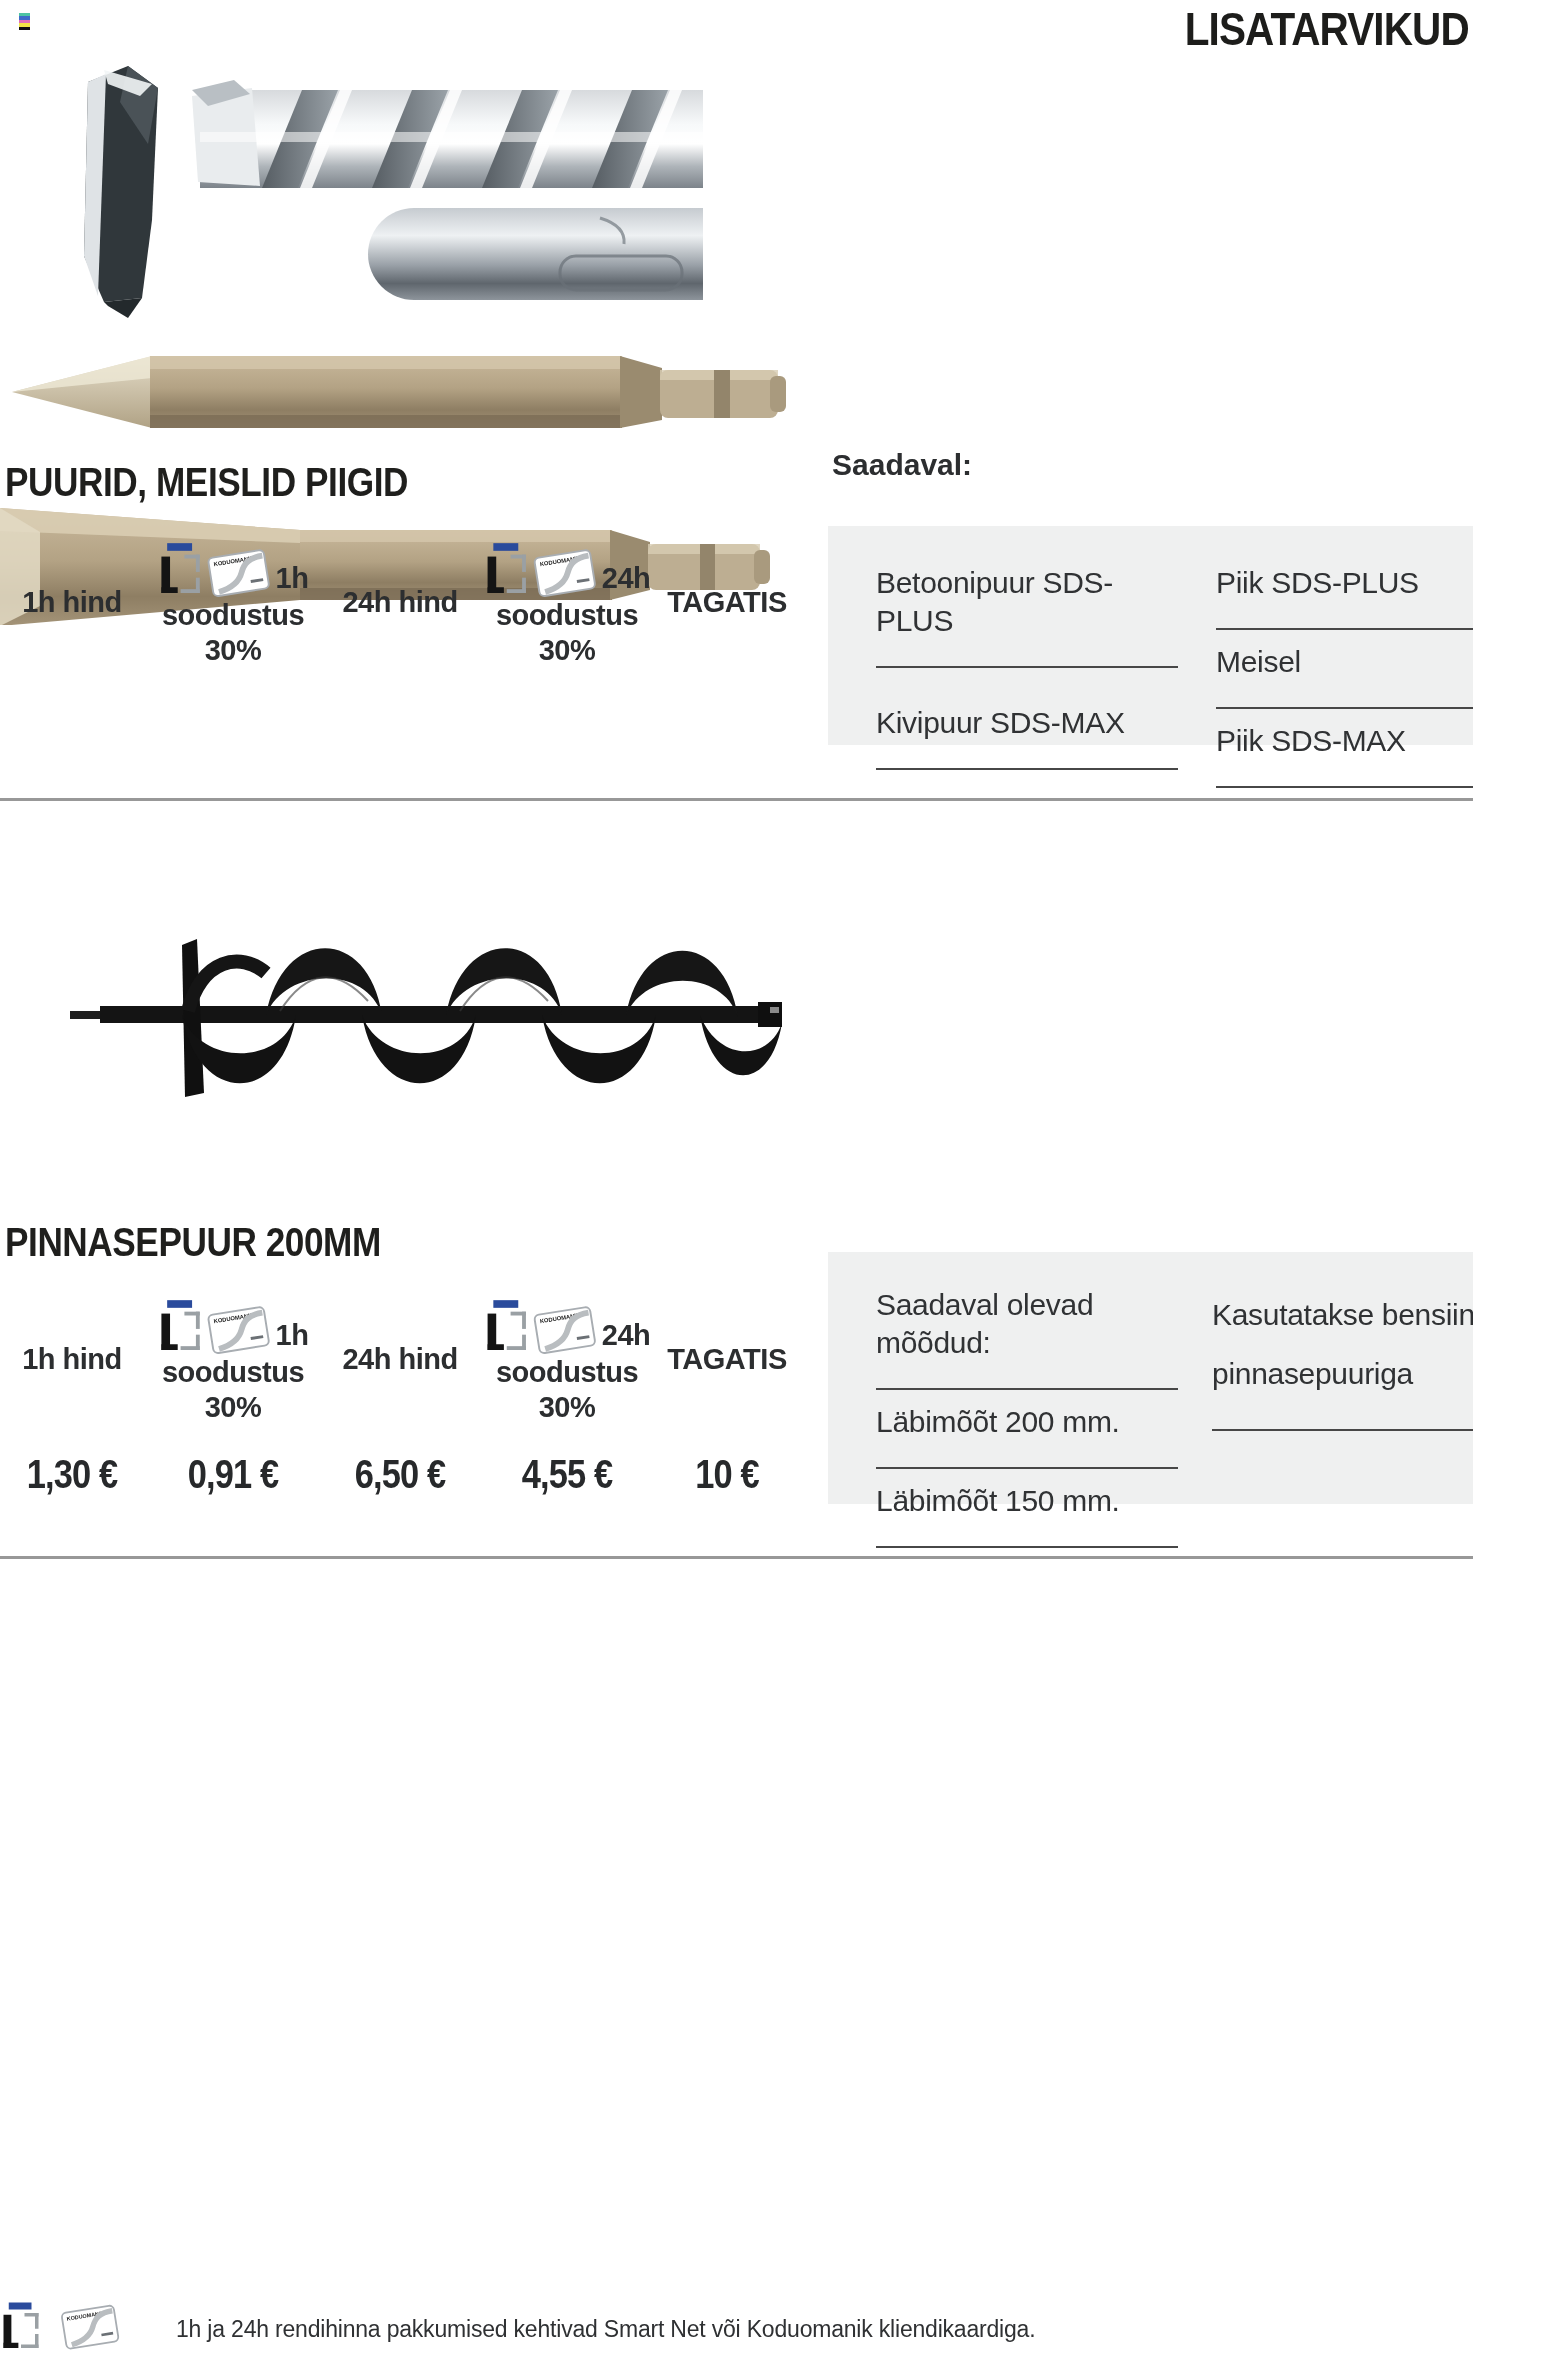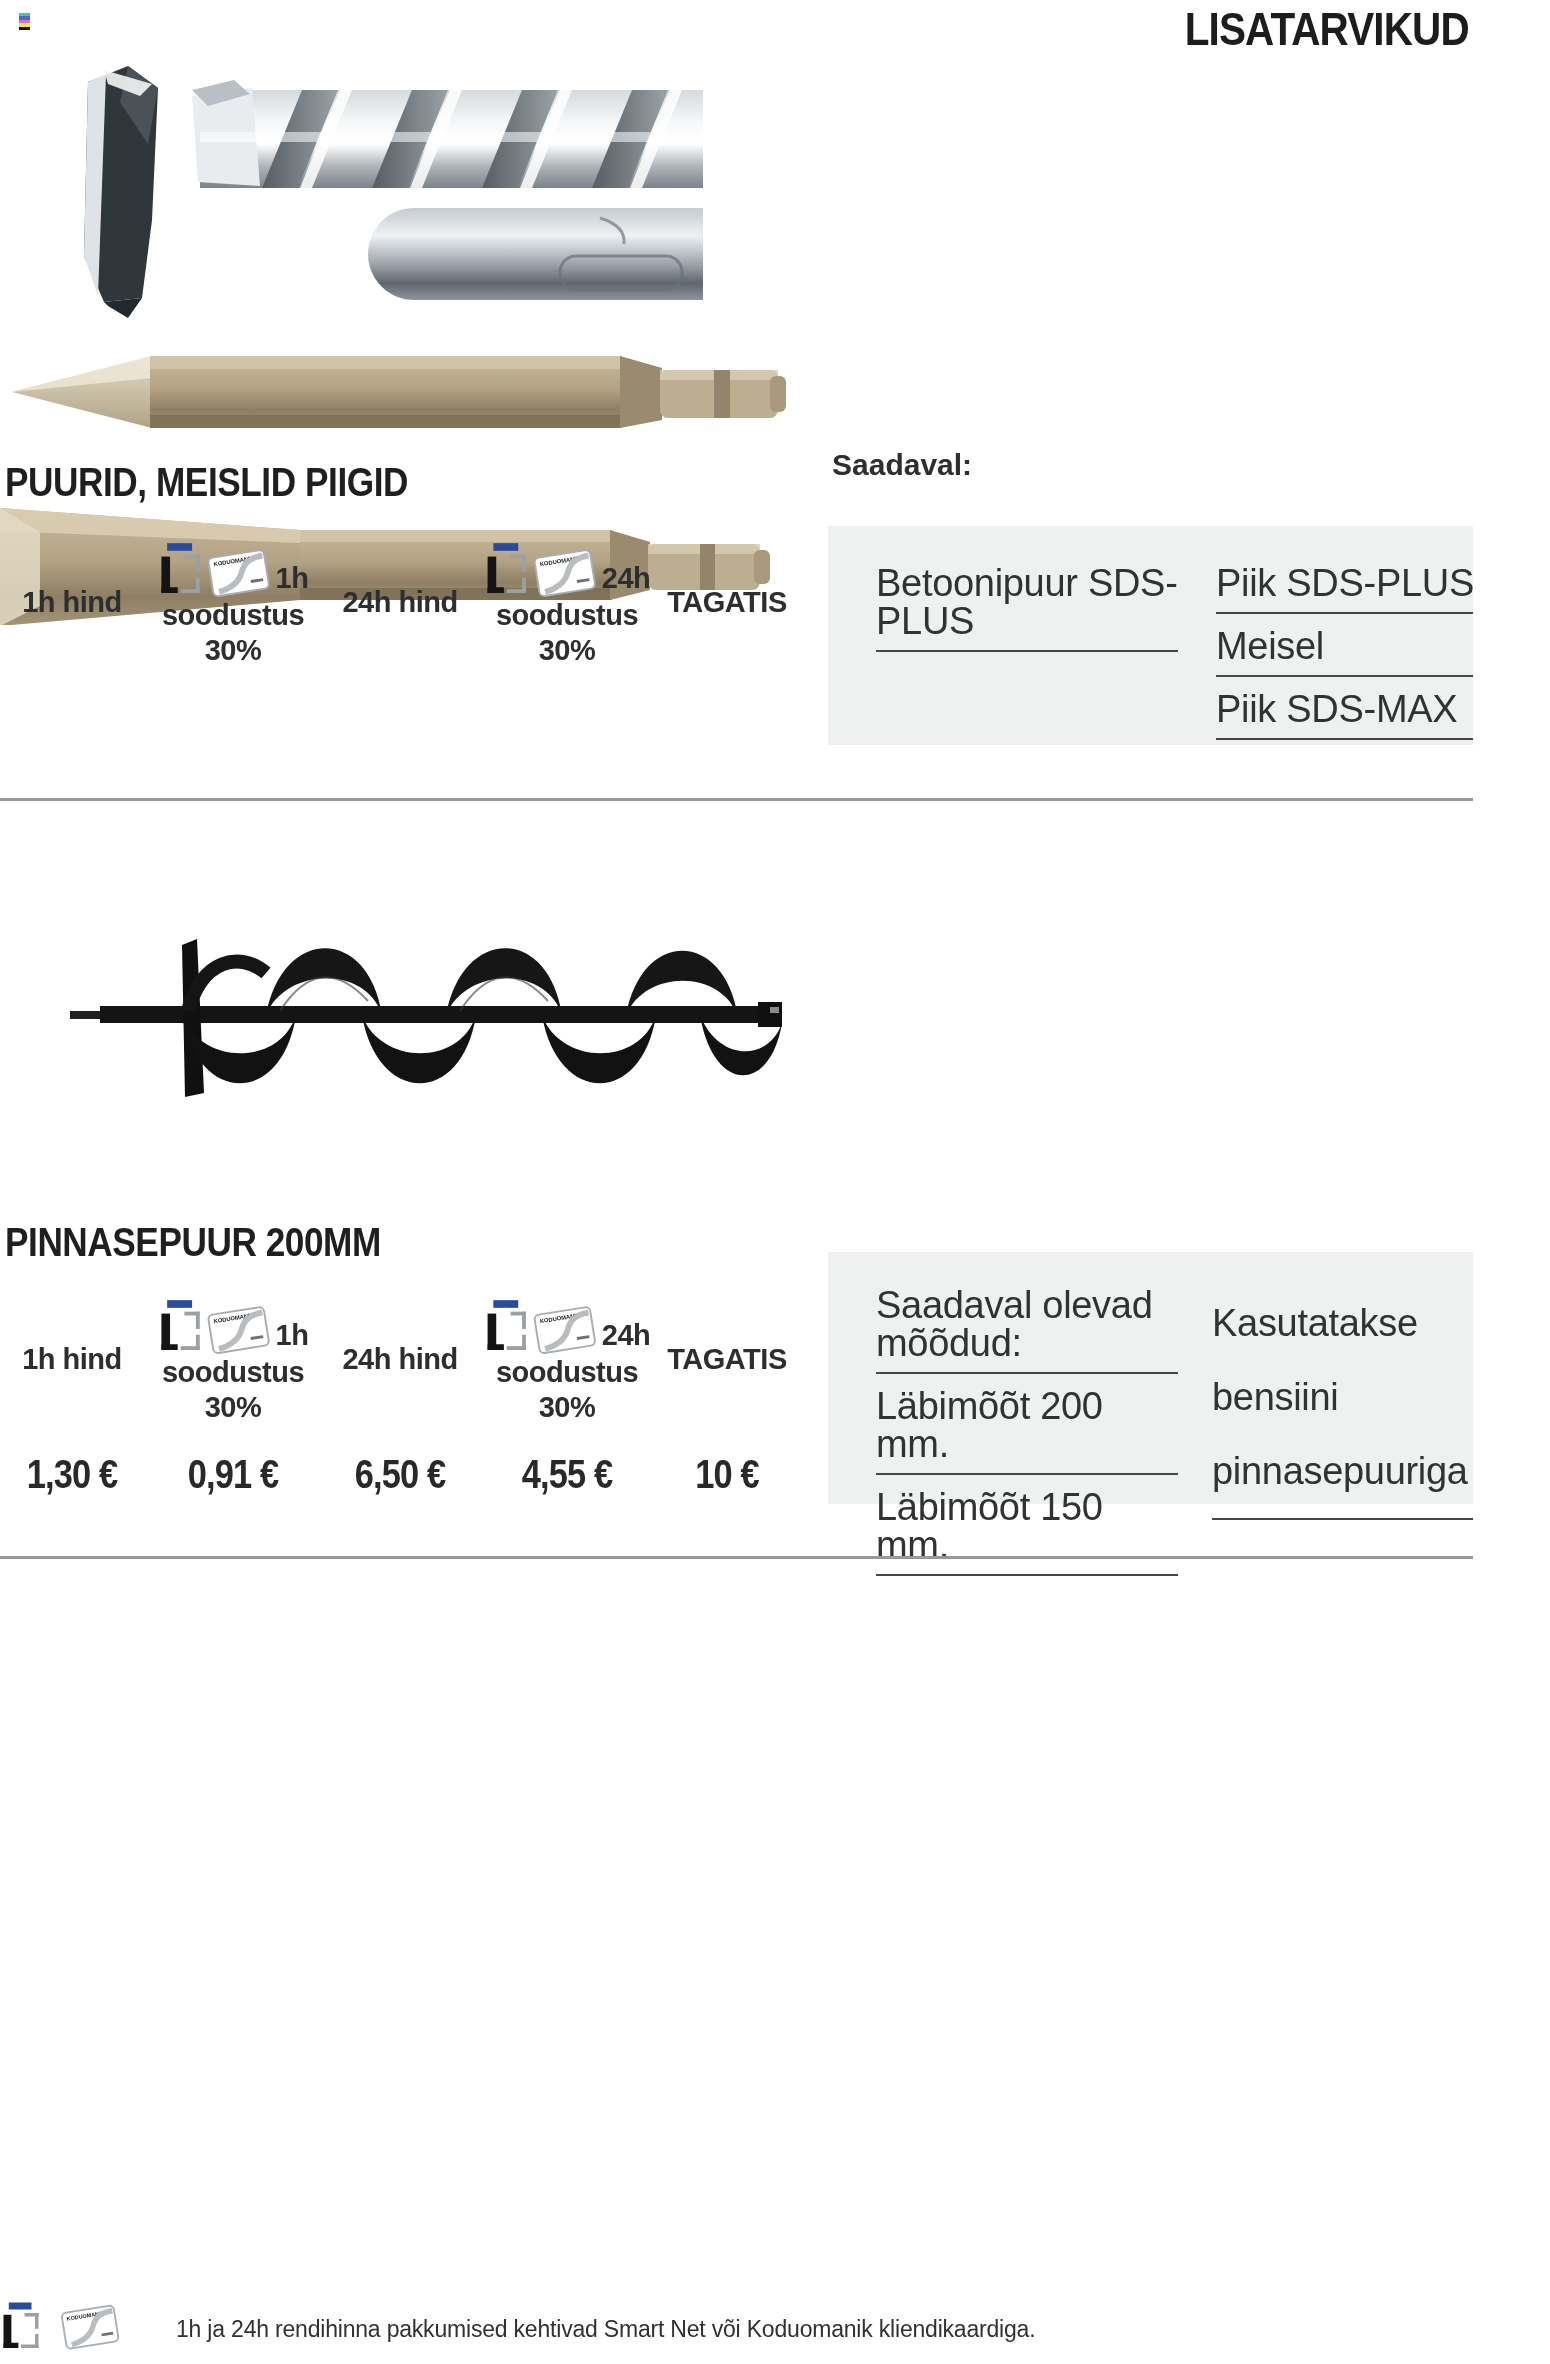--- a/index.html
+++ b/index.html
@@ -26,22 +26,22 @@
   .icons-row{display:flex;align-items:flex-end;gap:5px;height:62px;}
   .price{font-size:40px;font-weight:700;color:#27292b;letter-spacing:-1px;white-space:nowrap;
          transform:translateX(-50%) scaleX(0.86);}
 
   
   .info-heading{font-size:30px;font-weight:600;color:#2c2e30;}
   .info-box{background:#eff0f0;display:flex;gap:38px;box-sizing:border-box;
             padding:38px 22px 10px 48px;}
   .info-col-left{width:302px;flex:none;}
   .info-col-right{flex:1;}
-  .info-item{font-size:38px;font-weight:500;color:#303234;letter-spacing:-0.3px;line-height:38px;
-             padding-bottom:10px;border-bottom:2px solid #474747;margin-bottom:13px;}
+  .info-item{font-size:30px;font-weight:500;color:#303234;letter-spacing:-0.3px;line-height:38px;
+             padding-bottom:26px;border-bottom:2px solid #474747;margin-bottom:13px;}
   .gap-lg{margin-bottom:36px;}
   .gap-xl{margin-bottom:40px;}
   .tall-lines{line-height:1.95;}
 
   .divider{position:absolute;left:0;width:1550px;height:3px;background:#989898;}
 
   
   .footer-note{font-size:23px;font-weight:400;color:#2f3133;letter-spacing:-0.2px;white-space:nowrap;}
   .pagenum-bar{width:3px;height:48px;background:#909090;}
   .pagenum{font-size:37px;font-weight:700;color:#3c3e40;}
@@ -215,20 +215,21 @@
 
     <div class="abs col hdr-label" style="left:727px;top:50px;">TAGATIS</div>
   </div>
 
 
   <div class="abs info-heading" style="left:832px;top:448px;">Saadaval:</div>
 
   <div class="abs info-box" style="left:828px;top:526px;width:722px;height:219px;">
     <div class="info-col-left">
       <div class="info-item gap-lg">Betoonipuur SDS-PLUS</div>
+      <div class="info-item">Kivipuur SDS-MAX</div>
     </div>
     <div class="info-col-right">
       <div class="info-item">Piik SDS-PLUS</div>
       <div class="info-item">Meisel</div>
       <div class="info-item">Piik SDS-MAX</div>
     </div>
   </div>
 
   <div class="divider" style="top:798px;"></div>
 

